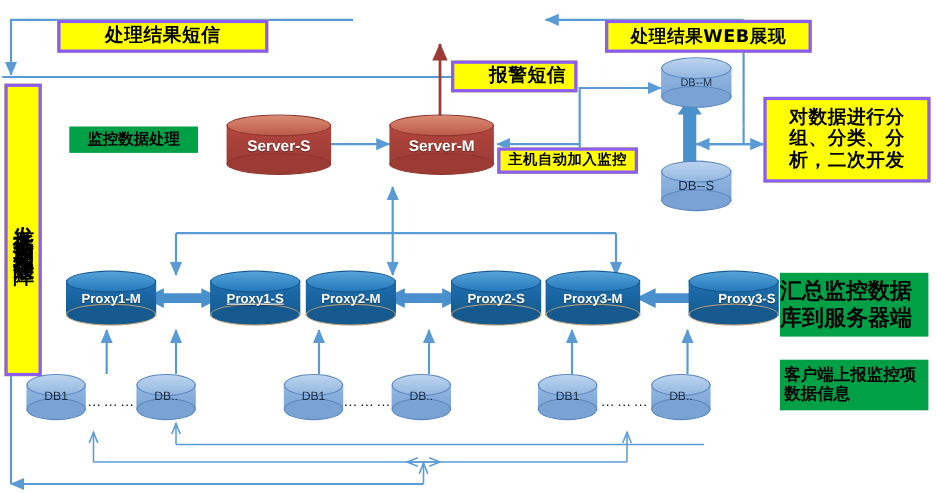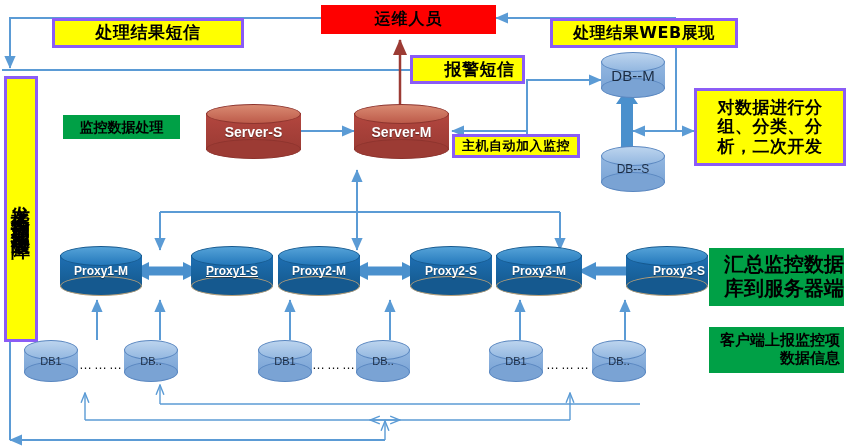--- a/index.html
+++ b/index.html
@@ -19,21 +19,21 @@
     letter-spacing:0.5px;
   }
   .ybox.vert{
     writing-mode:vertical-rl;text-orientation:upright;
     line-height:1.0;letter-spacing:3px;
   }
   
   .gbox{
     background:#00a046;border:0;color:#000;font-weight:bold;
     display:flex;align-items:center;justify-content:center;
-    text-align:right;line-height:1.18;
+    text-align:left;line-height:1.18;
     font-family:"DejaVu Sans","Liberation Sans",sans-serif;
   }
   
   .redbox{
     background:#fe0000;border:0;color:#000;font-weight:bold;
     display:flex;align-items:center;justify-content:center;
     text-align:center;
     font-family:"DejaVu Sans","Liberation Sans",sans-serif;
     letter-spacing:1px;
   }
@@ -159,21 +159,20 @@
     <g stroke="#5b9bd5" fill="none" stroke-width="2">
       <path d="M385,440 L10,440" marker-end="url(#ar)"></path>
       <path d="M10,440 L10,235"></path>
     </g>
 
     <g stroke="#9c3b34" fill="none" stroke-width="2.5">
       <path d="M400,120 L400,40" marker-end="url(#arRed)"></path>
     </g>
   </svg>
 
-  <div class="node redbox" style="left:321px;top:5px;width:175px;height:29px;font-size:16px;">运维人员</div>
 
   <div class="node ybox" style="left:52px;top:18px;width:192px;height:30px;font-size:17px;">处理结果短信</div>
 
   <div class="node ybox" style="left:550px;top:18px;width:188px;height:30px;font-size:16px;">处理结果WEB展现</div>
 
   <div class="node ybox" style="left:410px;top:55px;width:115px;height:29px;font-size:17px;padding-left:24px;">报警短信</div>
 
   <div class="node ybox" style="left:452px;top:134px;width:128px;height:24px;font-size:13px;">主机自动加入监控</div>
 
   <div class="node ybox" style="left:694px;top:88px;width:152px;height:78px;font-size:17px;padding:2px 4px;">对数据进行分组、分类、分析，二次开发</div>
@@ -197,21 +196,21 @@
     <div class="body"></div>
     <div class="top"></div>
     <div class="bot"></div>
     <div class="lbl" style="font-size:14px;">Server-M</div>
   </div>
 
   <div class="cyl lblue" style="left:601px;top:52px;width:64px;height:46px;">
     <div class="body"></div>
     <div class="top"></div>
     <div class="bot"></div>
-    <div class="lbl" style="font-size:15px;">DB--M</div>
+    <div class="lbl" style="font-size:10px;">DB--M</div>
   </div>
 
   <div class="cyl lblue" style="left:601px;top:146px;width:64px;height:46px;">
     <div class="body"></div>
     <div class="top"></div>
     <div class="bot"></div>
     <div class="lbl" style="font-size:12px;">DB--S</div>
   </div>
 
   <div class="cyl blue" style="left:60px;top:246px;width:82px;height:50px;">

